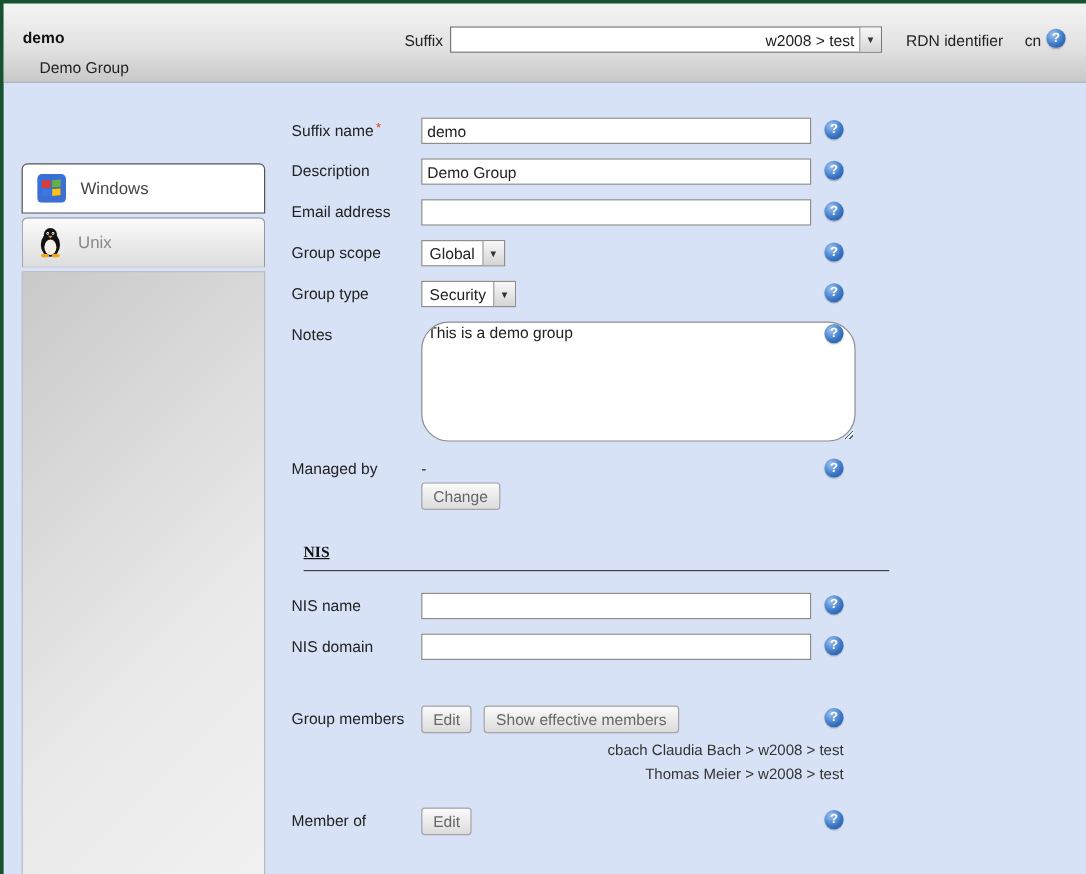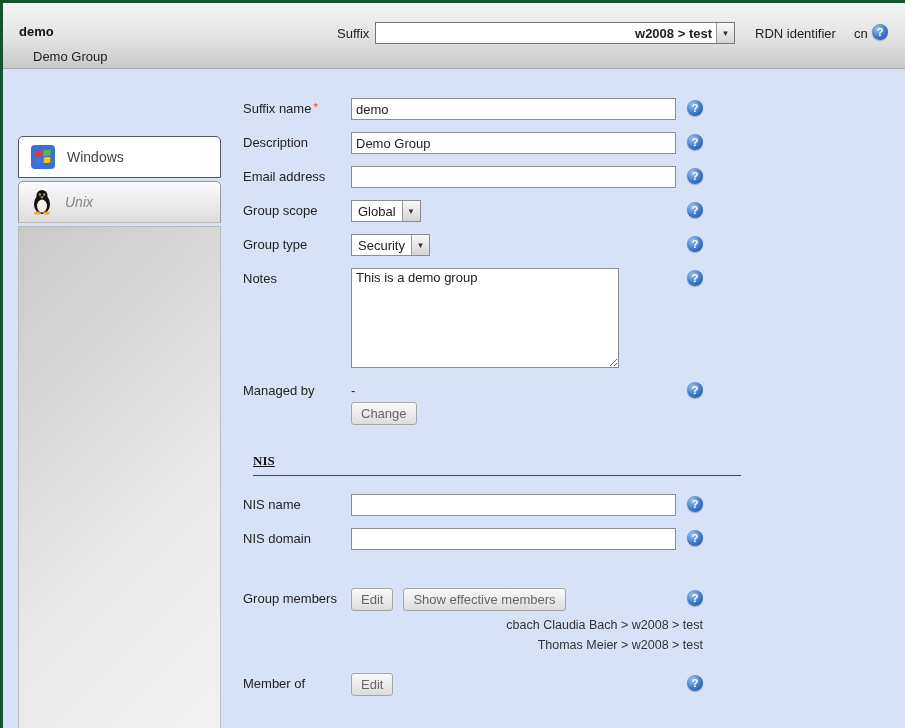--- a/index.html
+++ b/index.html
@@ -6,51 +6,51 @@
   .page{position:relative;width:903px;height:726px;border:3px solid #14532d;background:#d7e2f6;overflow:hidden;}
 
   
   .header{position:absolute;left:0;top:0;width:100%;height:66px;
     background:linear-gradient(#f4f4f4,#e2e2e2 55%,#c9c9c9);border-bottom:1px solid #aaa;box-sizing:border-box;}
   .hdr-title{position:absolute;left:16px;top:21px;font-size:13px;font-weight:bold;color:#111;}
   .hdr-sub{position:absolute;left:30px;top:46px;font-size:13px;color:#222;}
   .hdr-suffix-label{position:absolute;left:334px;top:23px;font-size:13px;color:#222;}
   .hdr-select{position:absolute;left:372px;top:19px;width:360px;height:22px;background:#fff;
     border:1px solid #777;box-sizing:border-box;display:flex;align-items:center;cursor:default;}
-  .hdr-select .sel-text{flex:1;text-align:right;font-size:13px;color:#222;padding-right:4px;overflow:hidden;white-space:nowrap;font-weight:bold;}
+  .hdr-select .sel-text{flex:1;text-align:right;font-size:13px;color:#222;padding-right:4px;overflow:hidden;white-space:nowrap;}
   .sel-btn{width:17px;height:100%;background:linear-gradient(#f8f8f8,#d5d5d5);border-left:1px solid #999;
     display:flex;align-items:center;justify-content:center;font-size:8px;color:#333;}
   .hdr-rdn{position:absolute;left:752px;top:23px;font-size:13px;color:#222;}
   .hdr-rdn-val{position:absolute;left:851px;top:23px;font-size:13px;color:#222;}
 
   
   .help{display:inline-block;width:16px;height:16px;border-radius:50%;
     background:radial-gradient(circle at 35% 30%,#9ec3f0,#3c78c8 55%,#1a4e96);
     color:#fff;font-size:11px;font-weight:bold;text-align:center;line-height:16px;cursor:pointer;
     box-shadow:0 1px 1px rgba(0,0,0,.25);}
 
   
   .sidebar{position:absolute;left:15px;top:85px;width:203px;height:620px;margin-top:48px;}
   .tab{position:relative;height:42px;box-sizing:border-box;border:1px solid #999;border-radius:5px 5px 0 0;
     display:flex;align-items:center;gap:12px;padding-left:12px;font-size:14px;cursor:pointer;margin-bottom:3px;}
   .tab.active{background:#fff;border-color:#555;color:#444;}
-  .tab.inactive{background:linear-gradient(#fbfbfb,#dddddd);color:#888;border-bottom:1px solid #bbb;font-style:italic;}
+  .tab.inactive{background:linear-gradient(#fbfbfb,#dddddd);color:#888;border-bottom:1px solid #bbb;}
   .side-panel{position:absolute;left:0;top:90px;width:203px;bottom:0;
     background:linear-gradient(135deg,#c9c9c9,#e9e9e9 60%,#f2f2f2);border:1px solid #bbb;box-sizing:border-box;}
   .winicon{width:24px;height:24px;flex:0 0 auto;}
   .tuxicon{width:22px;height:26px;flex:0 0 auto;}
 
   
   .content{position:absolute;left:240px;top:95px;width:470px;}
   .row{position:relative;display:flex;align-items:flex-start;margin-bottom:12px;min-height:22px;}
   .lbl{width:108px;flex:0 0 auto;font-size:13px;color:#222;padding-top:3px;}
   .req{color:#e3440b;font-size:11px;vertical-align:top;margin-left:2px;}
   .txt{width:325px;height:22px;box-sizing:border-box;border:1px solid #8d8d8d;background:#fff;
     font-size:13px;font-family:"Liberation Sans",sans-serif;padding:1px 4px;color:#222;}
-  textarea.txt{width:268px;height:100px;resize:both;}
+  textarea.txt{width:362px;height:100px;resize:both;border-radius:23px;}
   .fakesel{height:22px;box-sizing:border-box;border:1px solid #8d8d8d;background:#fff;
     display:inline-flex;align-items:center;cursor:default;}
   .fakesel .sel-text{font-size:13px;color:#222;padding:0 6px;}
   .row .help{position:absolute;left:444px;top:2px;}
 
   .btn{display:inline-block;background:linear-gradient(#fafafa,#dcdcdc);border:1px solid #a5a5a5;
     border-radius:3px;font-size:13px;color:#666;padding:3px 9px;cursor:pointer;font-family:"Liberation Sans",sans-serif;}
 
   .section-head{margin:26px 0 18px 10px;border-bottom:1px solid #444;padding-bottom:6px;width:488px;font-family:Liberation Serif, serif;}
   .section-head span{font-size:13px;font-weight:bold;color:#111;text-decoration:underline;}

